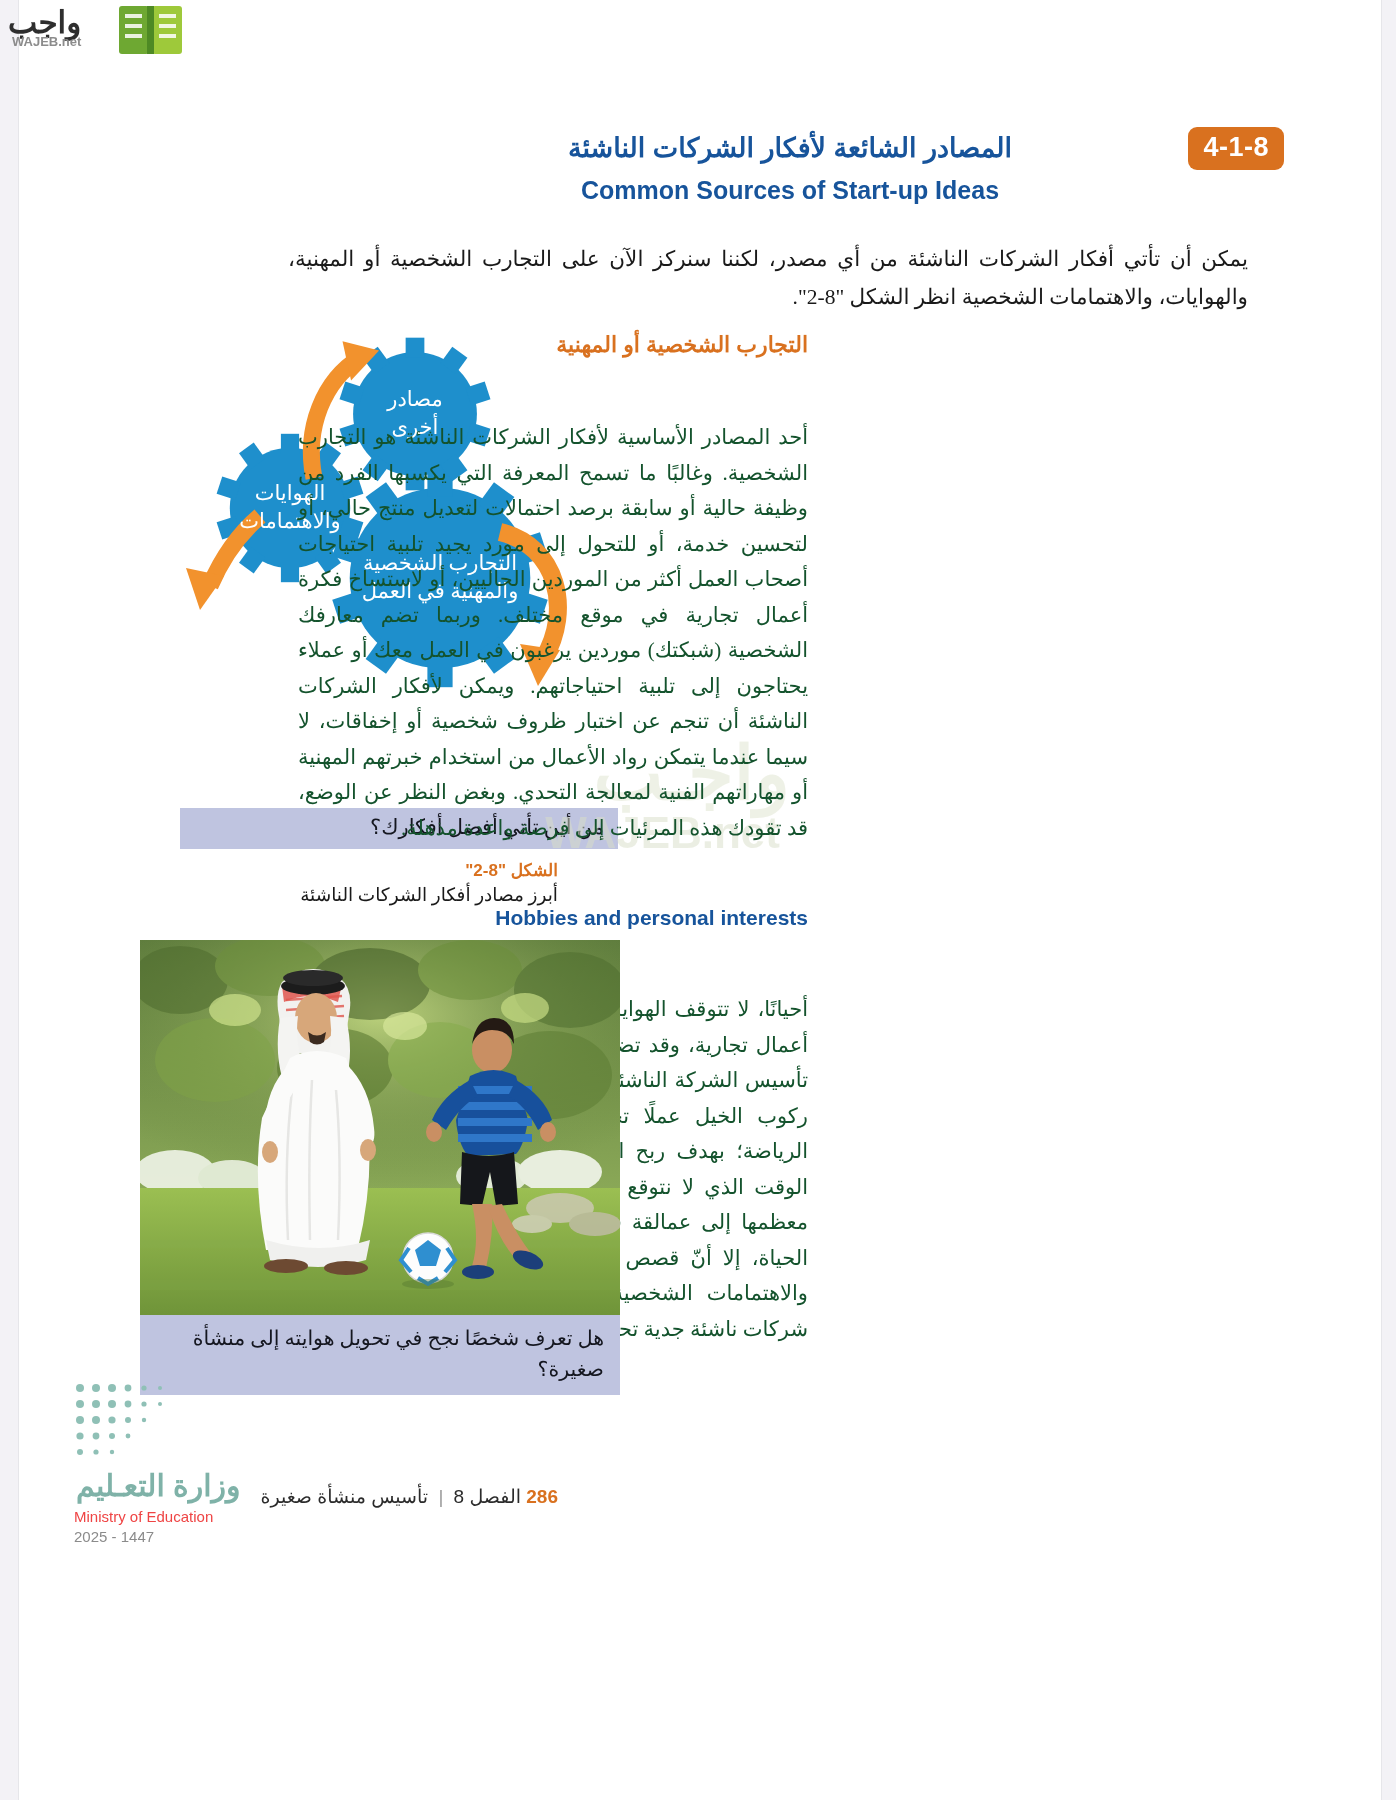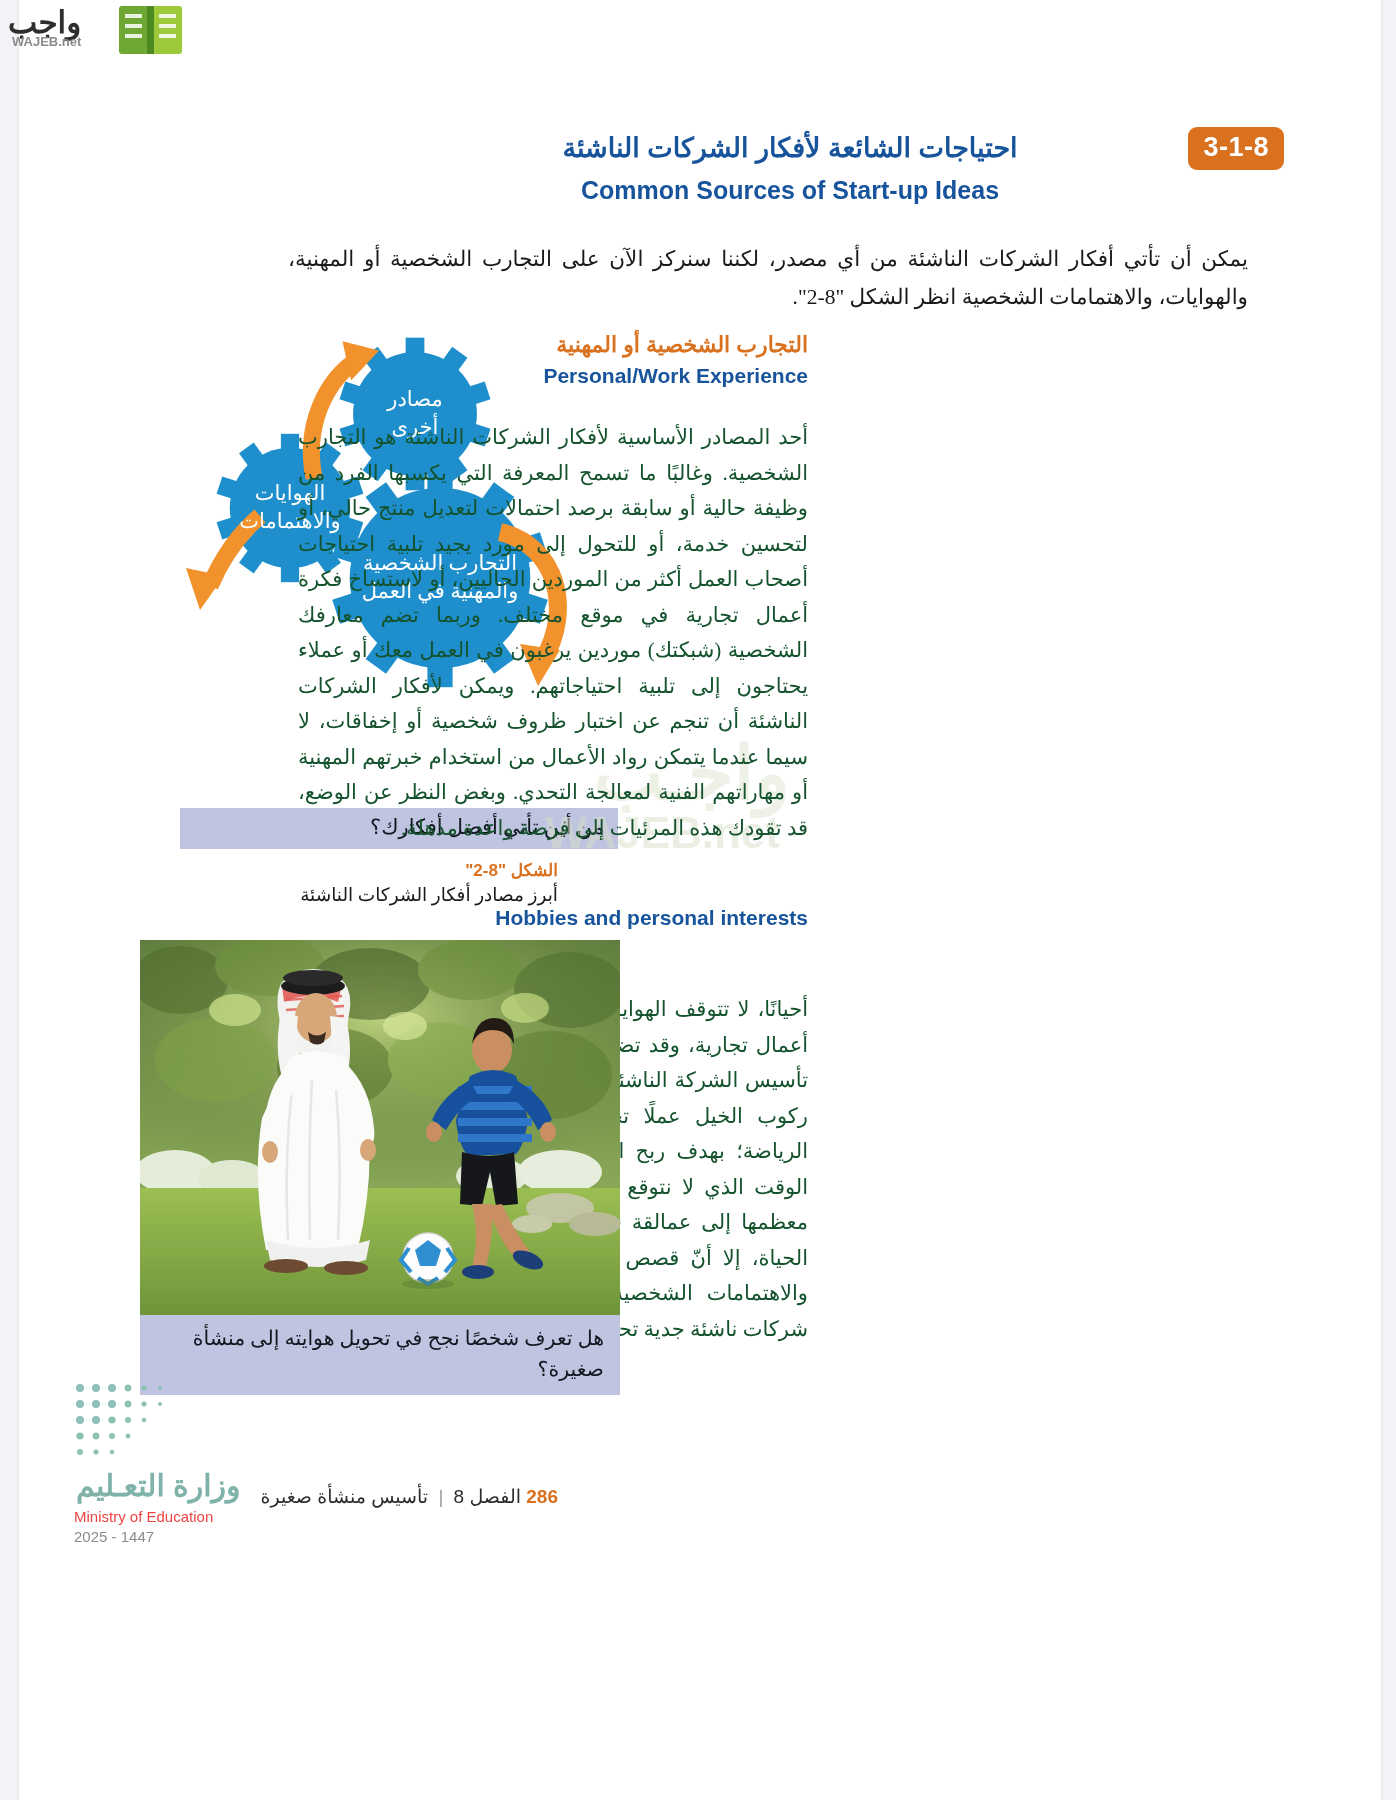--- a/index.html
+++ b/index.html
@@ -130,22 +130,22 @@
       <rect x="29" y="2" width="7" height="48" fill="#4e8a24"></rect>
       <rect x="7" y="10" width="17" height="4" fill="#ffffff" opacity=".85"></rect>
       <rect x="7" y="20" width="17" height="4" fill="#ffffff" opacity=".85"></rect>
       <rect x="7" y="30" width="17" height="4" fill="#ffffff" opacity=".85"></rect>
       <rect x="41" y="10" width="17" height="4" fill="#ffffff" opacity=".85"></rect>
       <rect x="41" y="20" width="17" height="4" fill="#ffffff" opacity=".85"></rect>
       <rect x="41" y="30" width="17" height="4" fill="#ffffff" opacity=".85"></rect>
     </svg>
   </div>
 
-  <div class="badge">3-1-8</div>
-  <div class="h-ar">احتياجات الشائعة لأفكار الشركات الناشئة</div>
+  <div class="badge">4-1-8</div>
+  <div class="h-ar">المصادر الشائعة لأفكار الشركات الناشئة</div>
   <div class="h-en">Common Sources of Start-up Ideas</div>
 
   <div class="intro">يمكن أن تأتي أفكار الشركات الناشئة من أي مصدر، لكننا سنركز الآن على التجارب الشخصية أو المهنية، والهوايات، والاهتمامات الشخصية انظر الشكل "8-2".</div>
 
   <div class="diagram">
     <svg width="420" height="400" viewBox="0 0 420 400">
       <defs>
         <g id="gearshape">
           <path d="M0,-100 L12,-97 L20,-84 L36,-88 L44,-92 L52,-80 L48,-64 L62,-56
                    L76,-64 L86,-52 L78,-38 L86,-24 L102,-26 L106,-10 L92,-2 L92,14
@@ -238,21 +238,20 @@
   <div class="wm">
     <div class="wm-ar">واجـب</div>
     <div class="wm-en">WAJEB.net</div>
   </div>
 
   <div class="figno">الشكل "8-2"</div>
   <div class="figcap">أبرز مصادر أفكار الشركات الناشئة</div>
 
   <div class="sub sub1">
     <div class="sub-ar">التجارب الشخصية أو المهنية</div>
-    <div class="sub-en">Personal/Work Experience</div>
   </div>
   <div class="col col1">أحد المصادر الأساسية لأفكار الشركات الناشئة هو التجارب الشخصية. وغالبًا ما تسمح المعرفة التي يكسبها الفرد من وظيفة حالية أو سابقة برصد احتمالات لتعديل منتج حالي، أو لتحسين خدمة، أو للتحول إلى مورد يجيد تلبية احتياجات أصحاب العمل أكثر من الموردين الحاليين، أو لاستساخ فكرة أعمال تجارية في موقع مختلف. وربما تضم معارفك الشخصية (شبكتك) موردين يرغبون في العمل معك أو عملاء يحتاجون إلى تلبية احتياجاتهم. ويمكن لأفكار الشركات الناشئة أن تنجم عن اختبار ظروف شخصية أو إخفاقات، لا سيما عندما يتمكن رواد الأعمال من استخدام خبرتهم المهنية أو مهاراتهم الفنية لمعالجة التحدي. وبغض النظر عن الوضع، قد تقودك هذه المرئيات إلى فرصة واعدة مذهلة.</div>
 
   <div class="sub sub2">
     <div class="sub-en">Hobbies and personal interests</div>
   </div>
   <div class="col col2">أحيانًا، لا تتوقف الهوايات عند أنشطة الترفيه بل تتحول إلى أعمال تجارية، وقد تضيف قدرًا هائلًا من النشاط إلى عملية تأسيس الشركة الناشئة. على سبيل المثال، قد يؤسس هواة ركوب الخيل عملًا تجاريًا يقوم على تأجير معدات هذه الرياضة؛ بهدف ربح المال من نشاط يستمتعون به. وفي الوقت الذي لا نتوقع أن تتحول المنشآت الصغيرة كلها أو معظمها إلى عمالقة في مجال التقنيات التي تغير أسلوب الحياة، إلا أنّ قصص النجاح تؤكد أنّ مشروعات الهوايات والاهتمامات الشخصية قد تتحوّل في بعض الأحيان إلى شركات ناشئة جدية تحقق أرباحًا لا يستهان بها.</div>
 
   <div class="photo">
     <svg width="480" height="375" viewBox="0 0 480 375">

